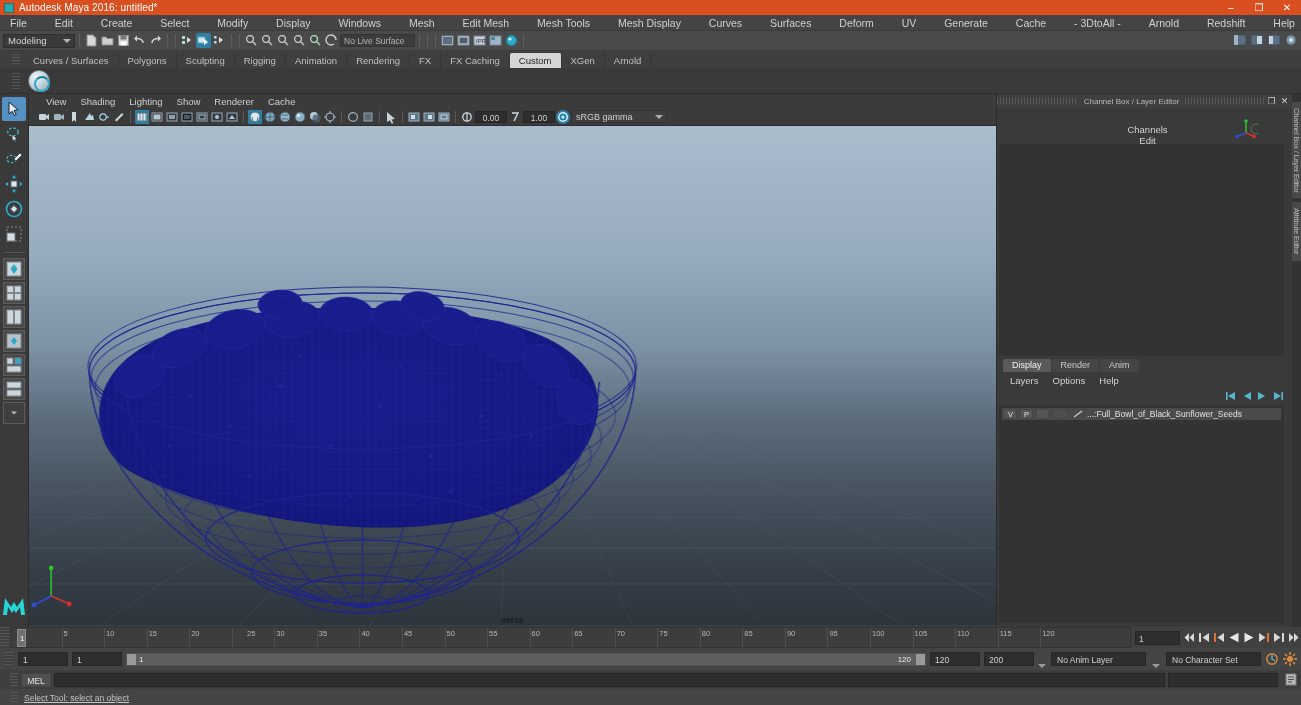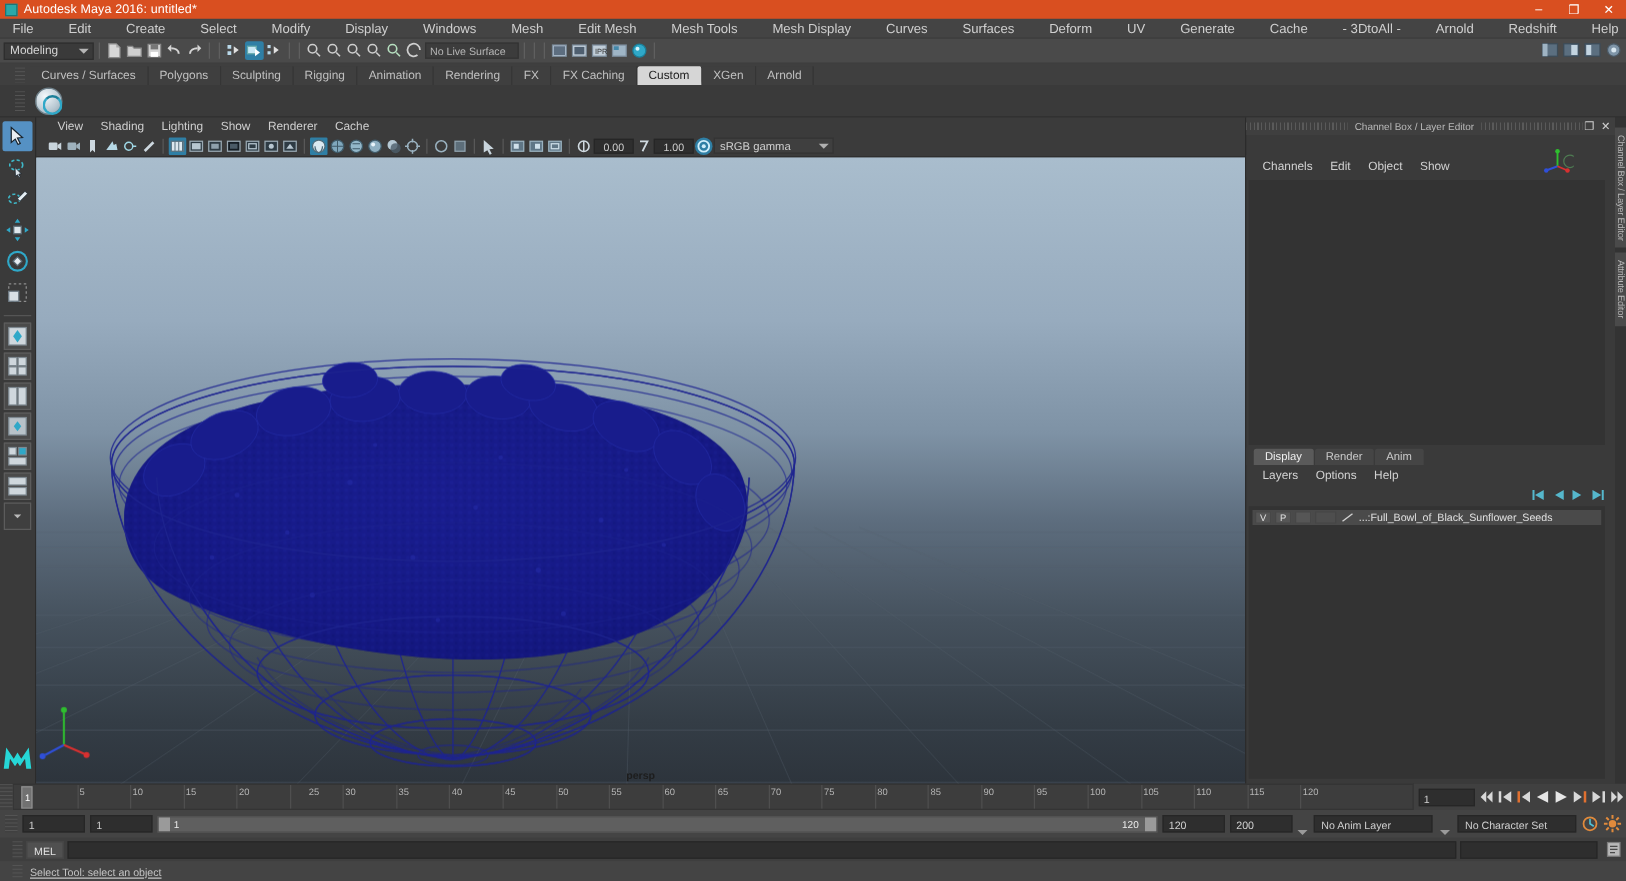--- a/index.html
+++ b/index.html
@@ -60,21 +60,21 @@
   .viewport { flex:1; position:relative; overflow:hidden;
     background:linear-gradient(to bottom,#a8bccd 0%, #96aabd 28%, #7f93a6 42%, #5f6f80 56%, #47535f 72%, #363f49 88%, #2e353d 100%); }
   .persp-label { position:absolute; bottom:2px; left:0; right:0; text-align:center; font-size:8.5px; font-weight:bold; color:#1d1d1d; }
 
   
   .rightpanel { width:296px; background:#3a3a3a; display:flex; flex-direction:column; border-left:1px solid #2b2b2b;}
   .cbhead { height:14px; background:#3f3f3f; display:flex; align-items:center; position:relative; }
   .cbhead .dots { flex:1; height:6px; background:repeating-linear-gradient(to right,#5a5a5a 0 1px, transparent 1px 3px); }
   .cbhead .ttl { font-size:8px; color:#b9b9b9; padding:0 6px; white-space:nowrap;}
   .cbhead .btn { width:11px; height:11px; margin-right:2px; color:#cfcfcf; font-size:9px; text-align:center; line-height:11px;}
-  .cbmenu { height:18px; display:flex; align-items:center; padding-left:6px; background:#3a3a3a;}
+  .cbmenu { height:18px; display:flex; align-items:center; padding-left:6px; background:#3a3a3a;flex-direction:column;}
   .cbmenu .mi { font-size:9.5px; padding:0 7px; color:#d2d2d2; }
   .cbbody { flex:1; background:#333333; margin:2px 8px 2px 2px; position:relative;}
   .axis-widget { position:absolute; right:33px; top:9px; width:26px; height:22px;}
   .laytabs { height:14px; display:flex; align-items:flex-end; padding-left:6px; background:#3a3a3a;}
   .laytab { height:13px; line-height:13px; padding:0 9px; font-size:9px; color:#cacaca; background:#454545; margin-right:1px; border-radius:2px 2px 0 0;}
   .laytab.active { background:#5a5a5a; color:#f0f0f0; }
   .laymenu { height:16px; display:flex; align-items:center; padding-left:6px;}
   .laymenu .mi { font-size:9.5px; padding:0 7px; color:#d2d2d2;}
   .laybtns { height:15px; display:flex; justify-content:flex-end; align-items:center; gap:5px; padding-right:8px;}
   .laylist { flex:1; background:#333; margin:2px 8px 4px 2px; padding:3px;}

